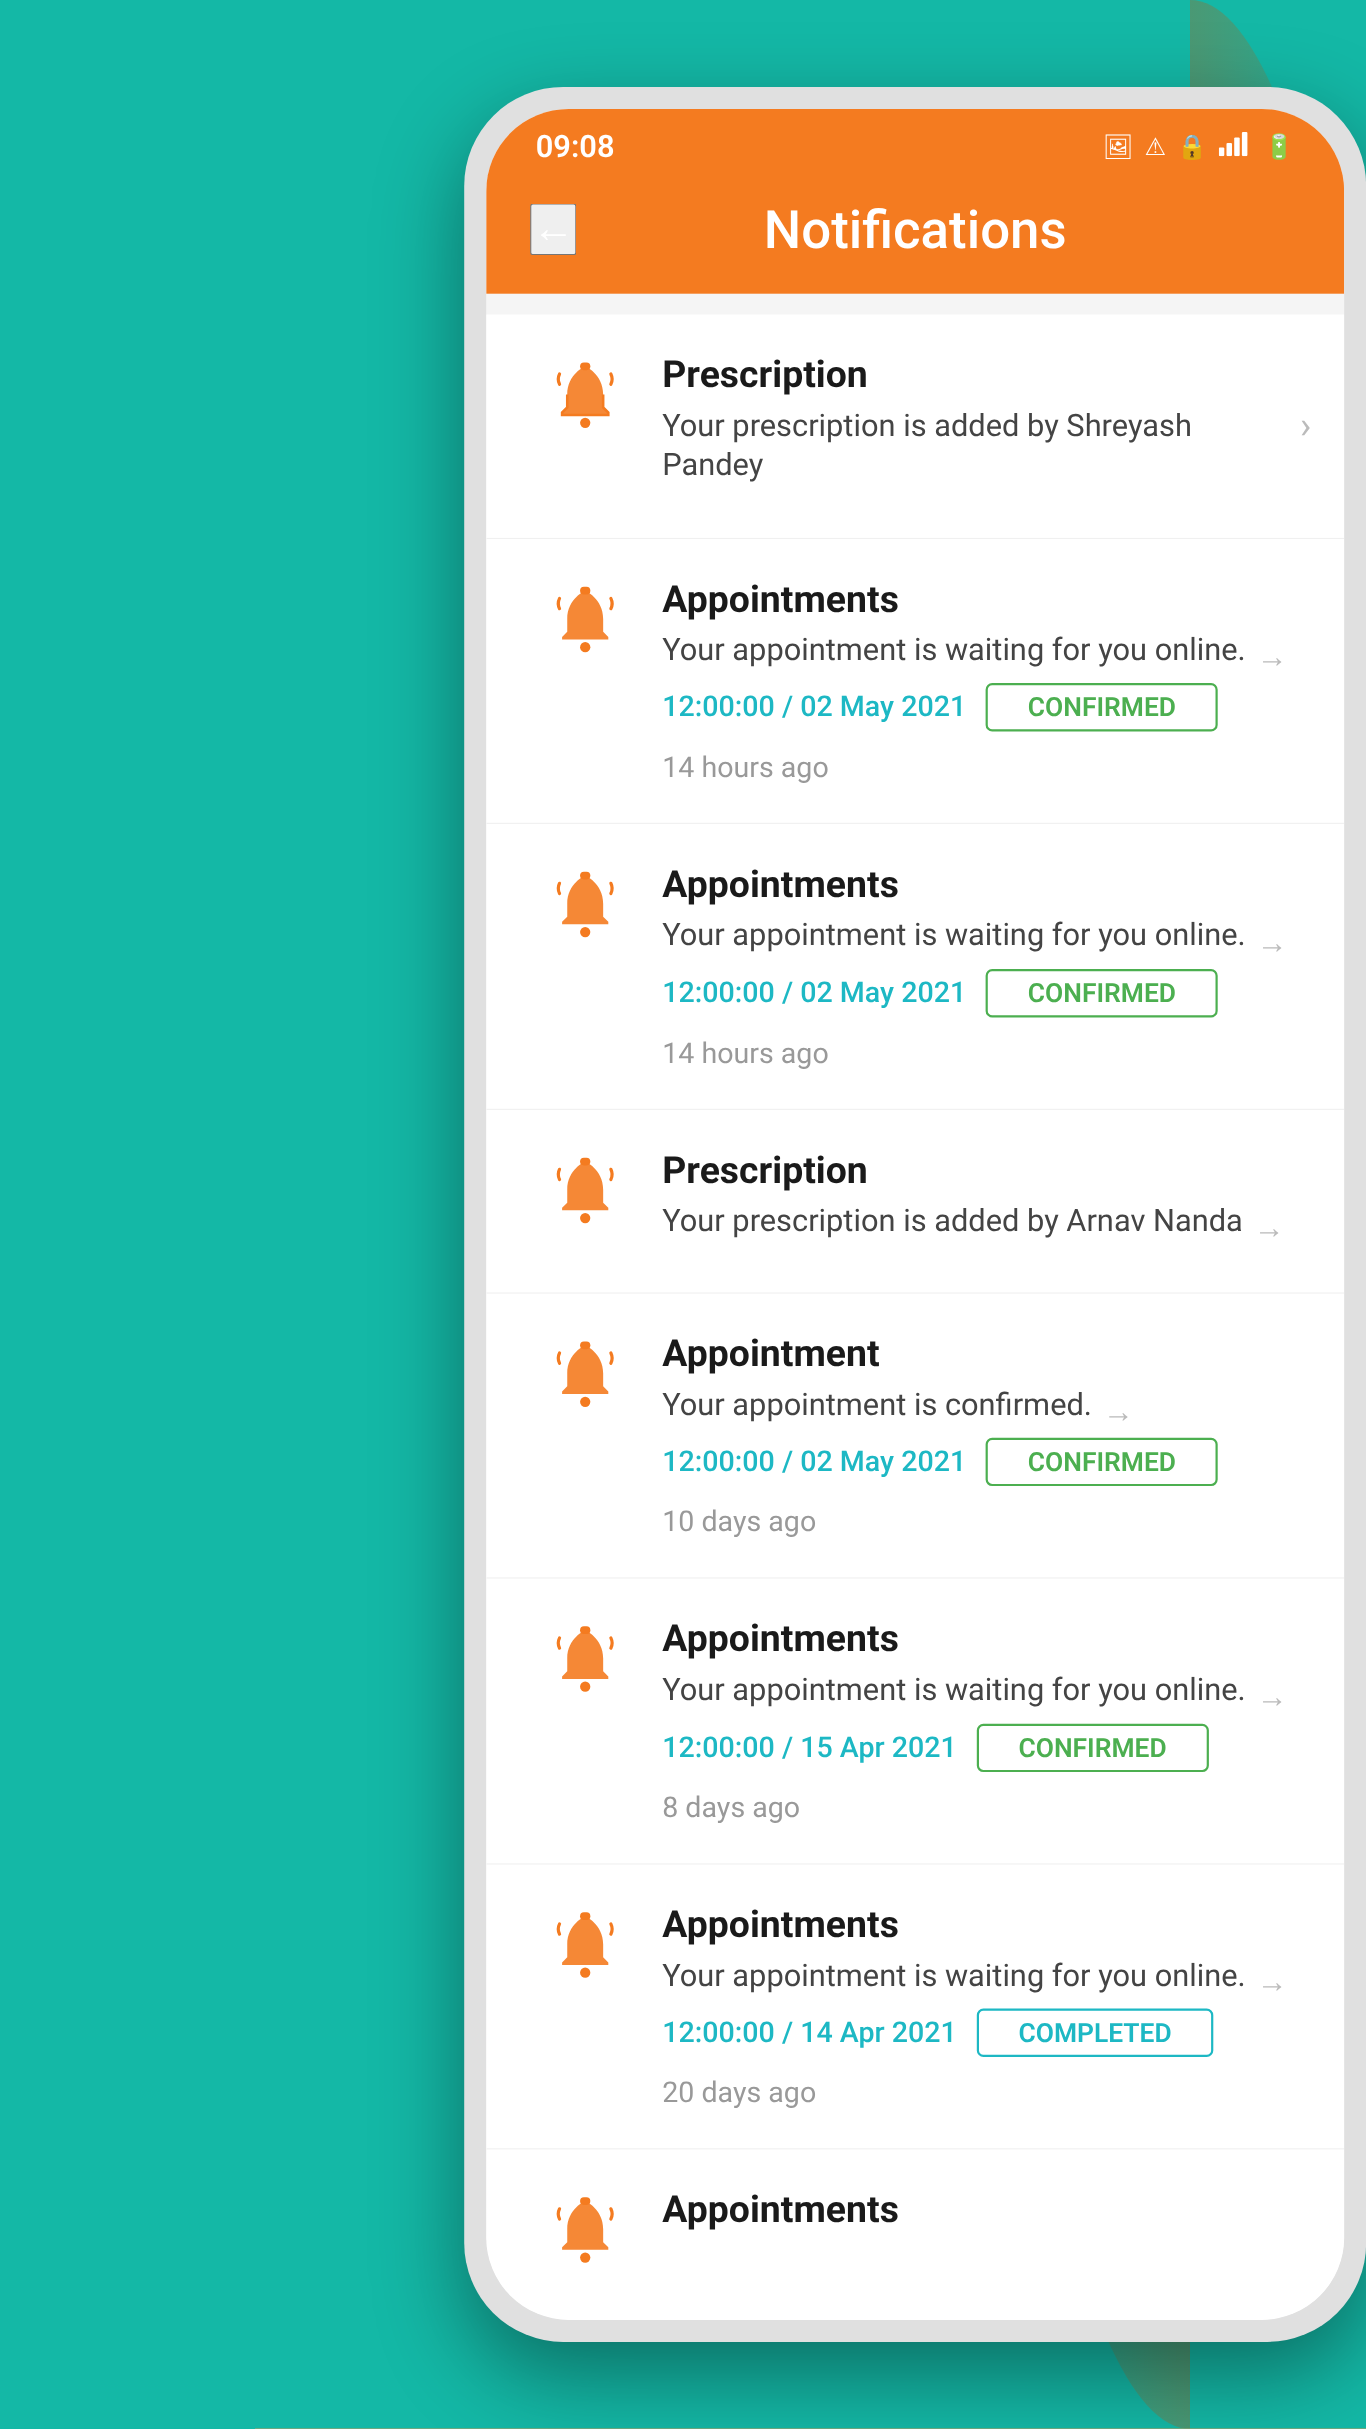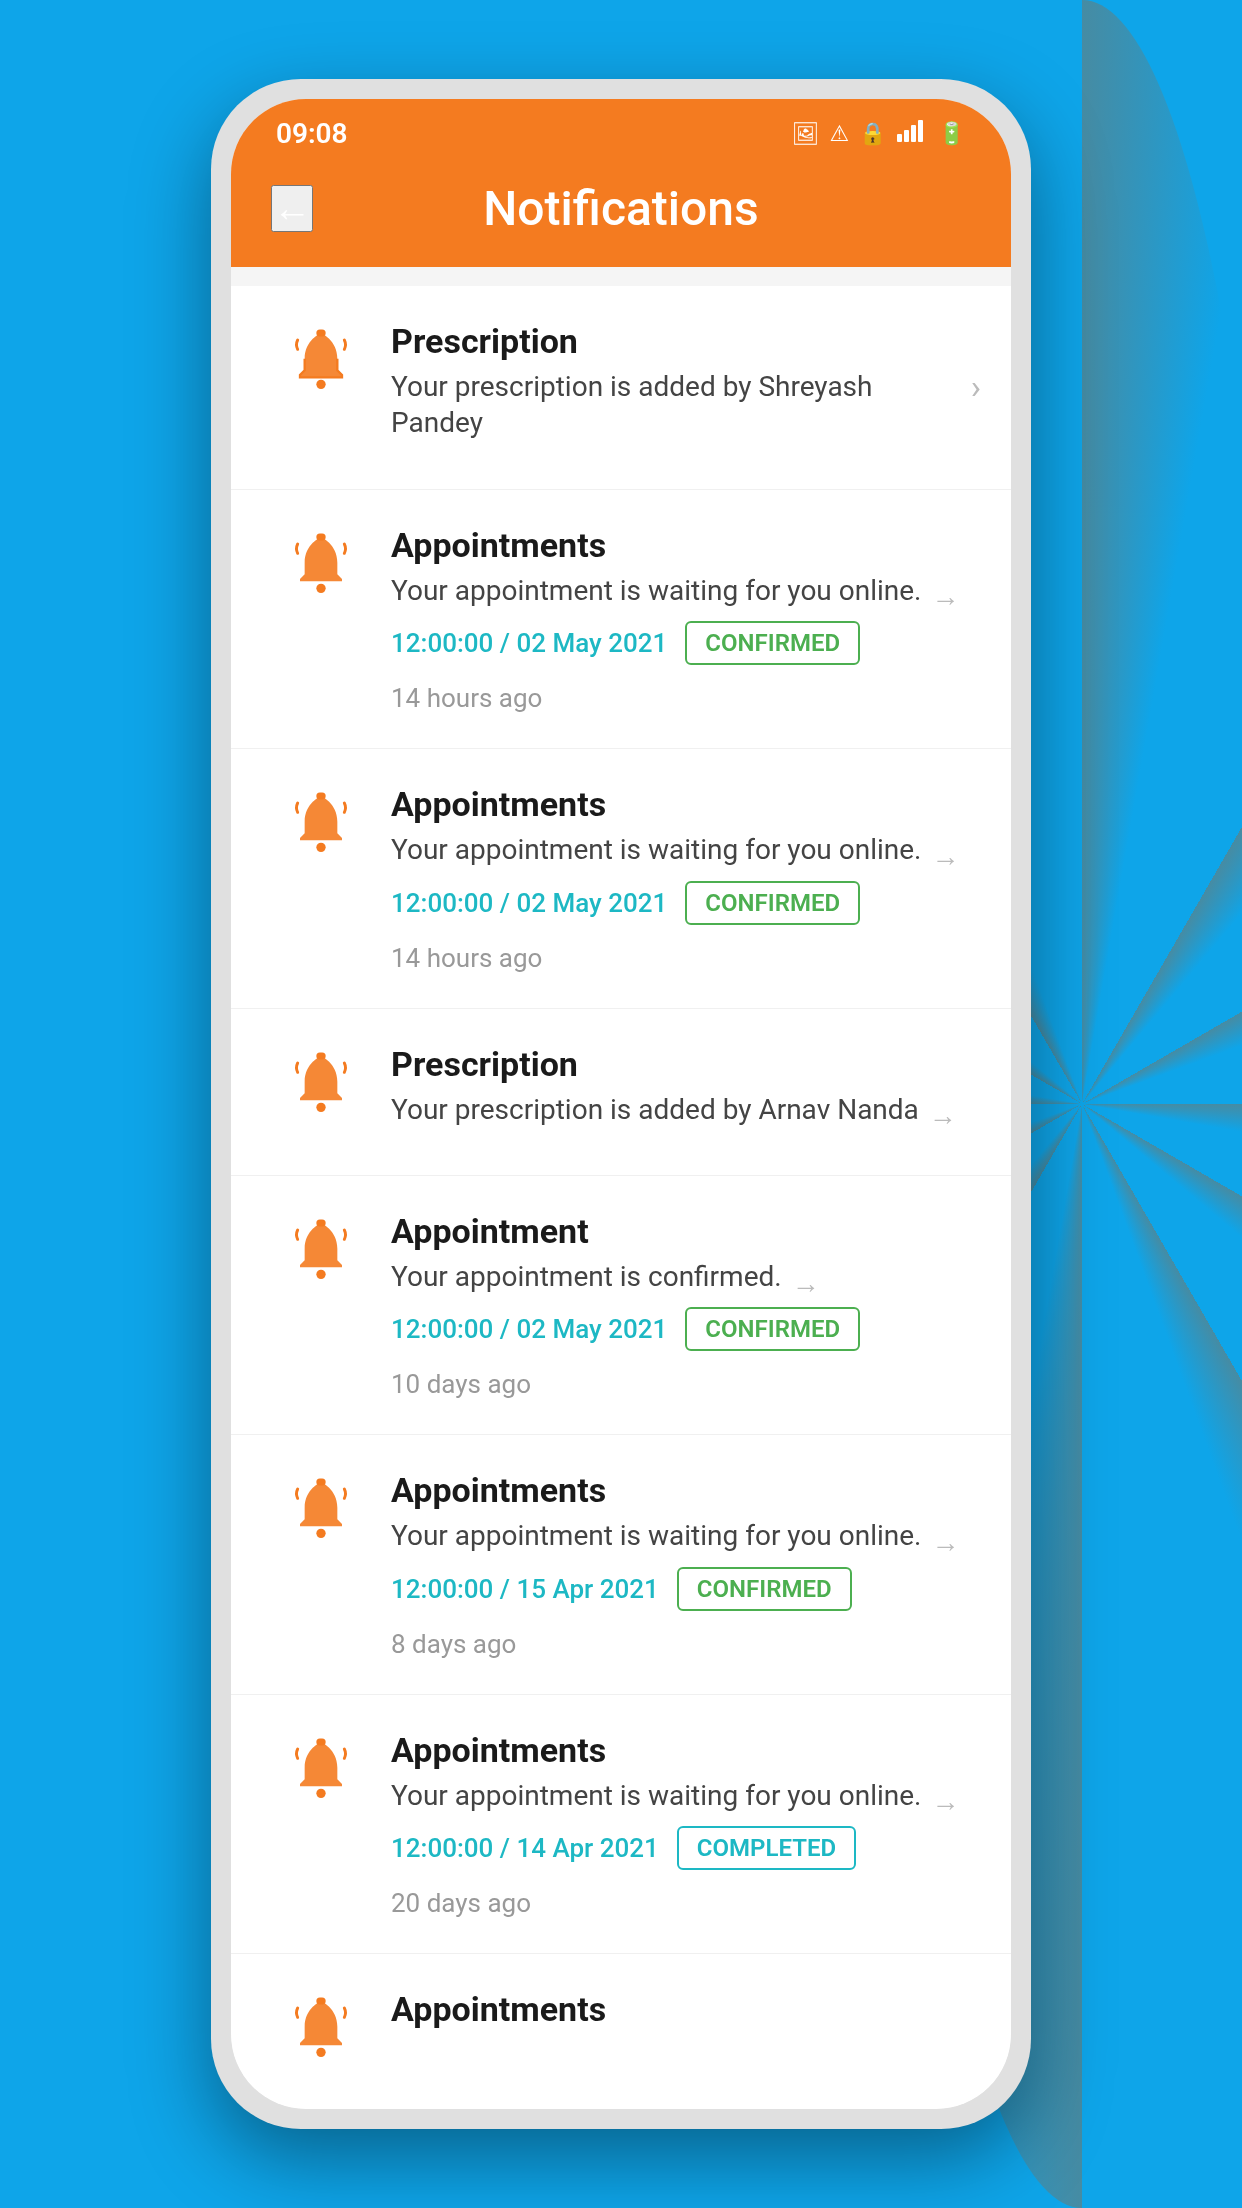--- a/index.html
+++ b/index.html
@@ -11,23 +11,23 @@
       justify-content: center;
       align-items: center;
       min-height: 100vh;
       font-family: 'Roboto', Arial, sans-serif;
       overflow: hidden;
     }
 
     .outer-bg {
       width: 1242px;
       height: 2208px;
-      background-color: #0ea5e9;
-      display: flex;
-      justify-content: center;
+      background-color: #14b8a6;
+      display: flex;
+      justify-content: flex-end;
       align-items: center;
       position: relative;
       overflow: hidden;
     }
 
     
     .outer-bg::after {
       content: '';
       position: absolute;
       right: -40px;
@@ -172,21 +172,21 @@
       flex-wrap: wrap;
     }
 
     .notif-time-date {
       color: #1DB8C4;
       font-size: 26px;
       font-weight: 500;
     }
 
     .badge {
-      padding: 6px 18px;
+      padding: 6px 36px;
       border-radius: 6px;
       font-size: 24px;
       font-weight: 600;
     }
 
     .badge-confirmed {
       border: 2px solid #4CAF50;
       color: #4CAF50;
       background: transparent;
     }

